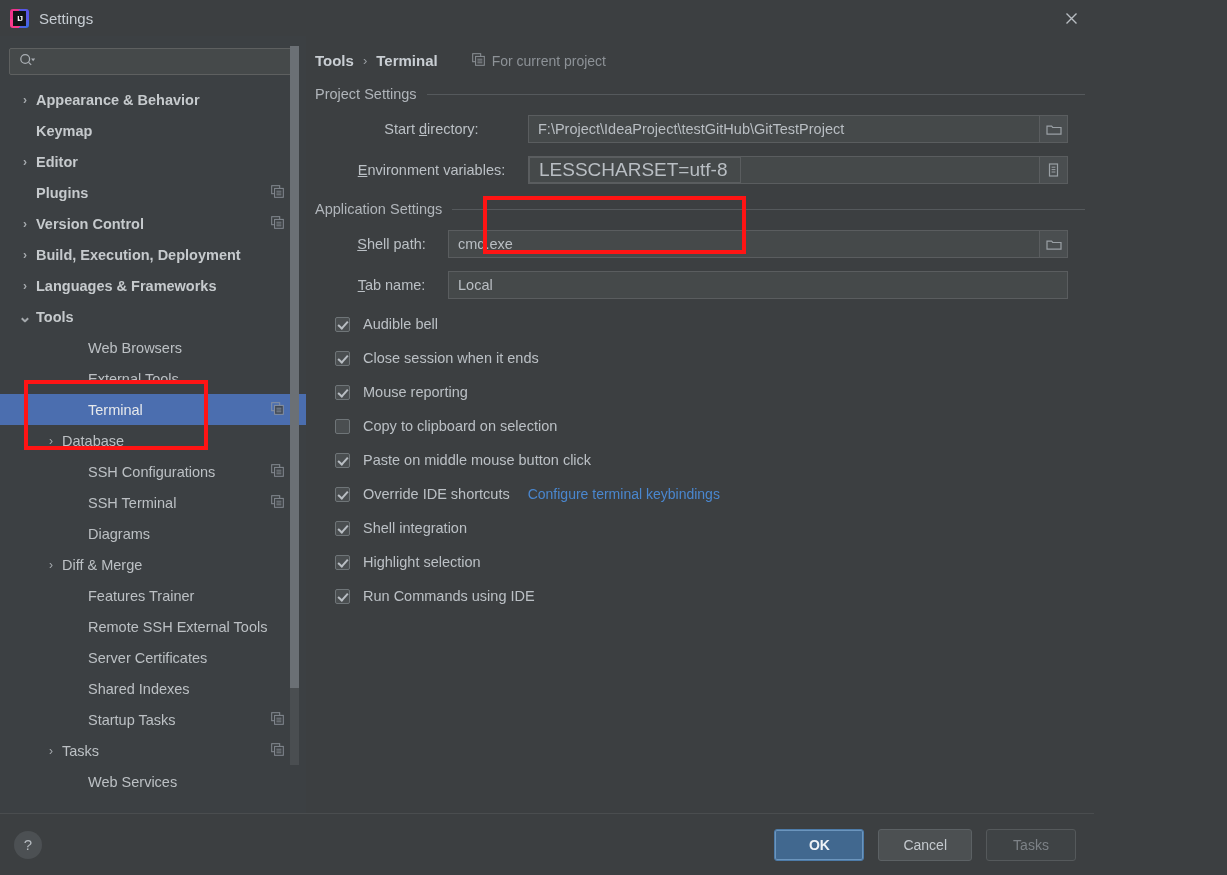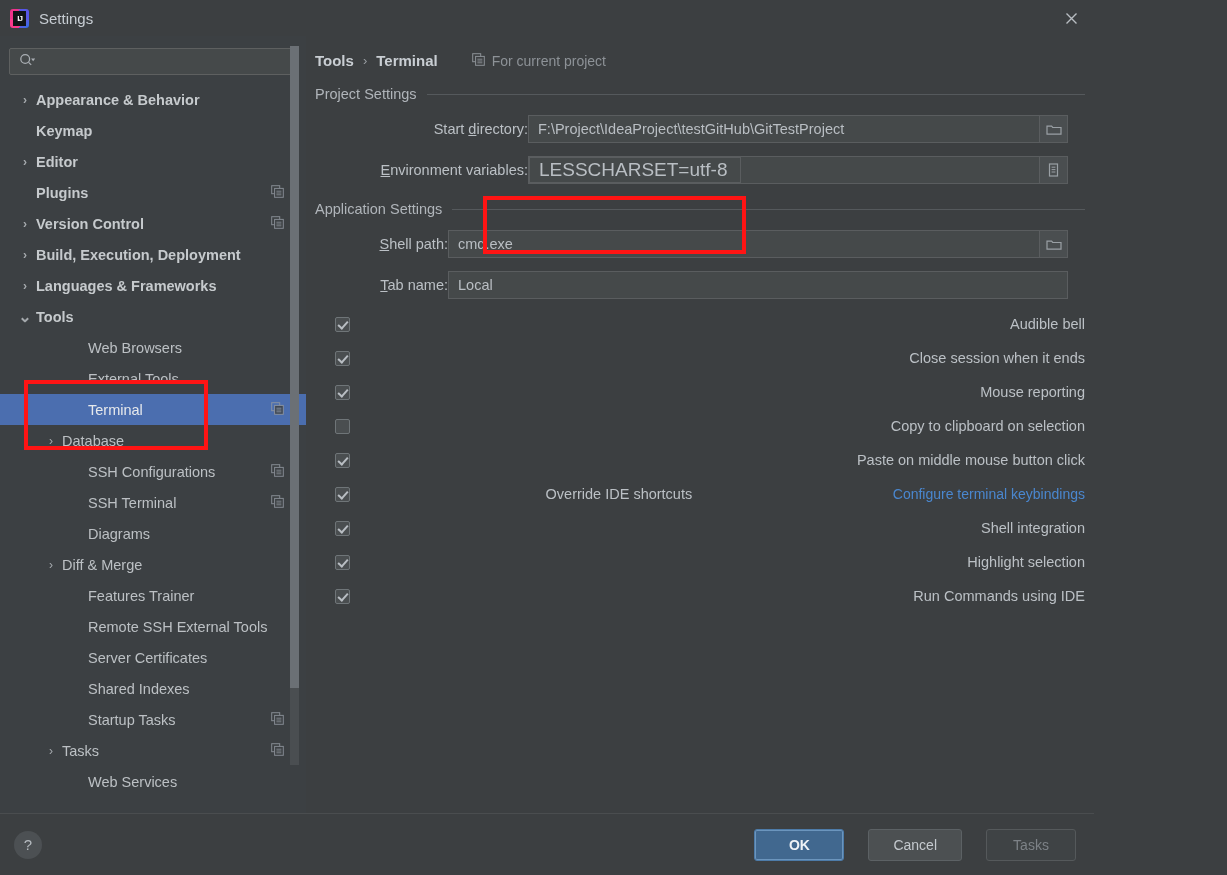--- a/index.html
+++ b/index.html
@@ -172,21 +172,21 @@
   }
 
   .field-row {
     display: flex; align-items: center;
     margin-top: 13px;
     padding-left: 20px;
   }
   .field-label {
     width: 193px; flex: 0 0 193px;
     color: #bbc0c5; font-size: 14.5px;
-    text-align: right;
+    text-align: center;
   }
   .field-label u { text-decoration: underline; }
   .input-wrap {
     flex: 1 1 auto;
     height: 28px;
     background: #45494a;
     border: 1px solid #5a5d5f;
     display: flex; align-items: center;
     position: relative;
     margin-right: 17px;
@@ -213,21 +213,20 @@
     border: 1px solid #5a5d5f;
     display: flex; align-items: center;
     padding: 0 9px;
     color: #b9bec3; font-size: 19px;
   }
 
   .check-row {
     display: flex; align-items: center;
     height: 34px;
     padding-left: 20px;
-    justify-content: space-between;
   }
   .cb {
     width: 15px; height: 15px; flex: 0 0 15px;
     border: 1px solid #6f7578;
     background: #4a4e50;
     border-radius: 2px;
     margin-right: 13px;
     position: relative;
   }
   .cb.checked::after {
@@ -260,21 +259,21 @@
     background: #4c5053;
     color: #b6bbc0;
     display: flex; align-items: center; justify-content: center;
     font-size: 15px;
     cursor: pointer;
   }
   .footer-spacer { flex: 1 1 auto; }
   .btn {
     height: 32px;
     min-width: 90px;
-    margin-left: 24px;
+    margin-left: 14px;
     border-radius: 3px;
     display: flex; align-items: center; justify-content: center;
     font-size: 14px;
     cursor: pointer;
     border: 1px solid #5c6164;
     background: #4c5052;
     color: #c4c9ce;
     padding: 0 24px;
   }
   .btn.primary {

